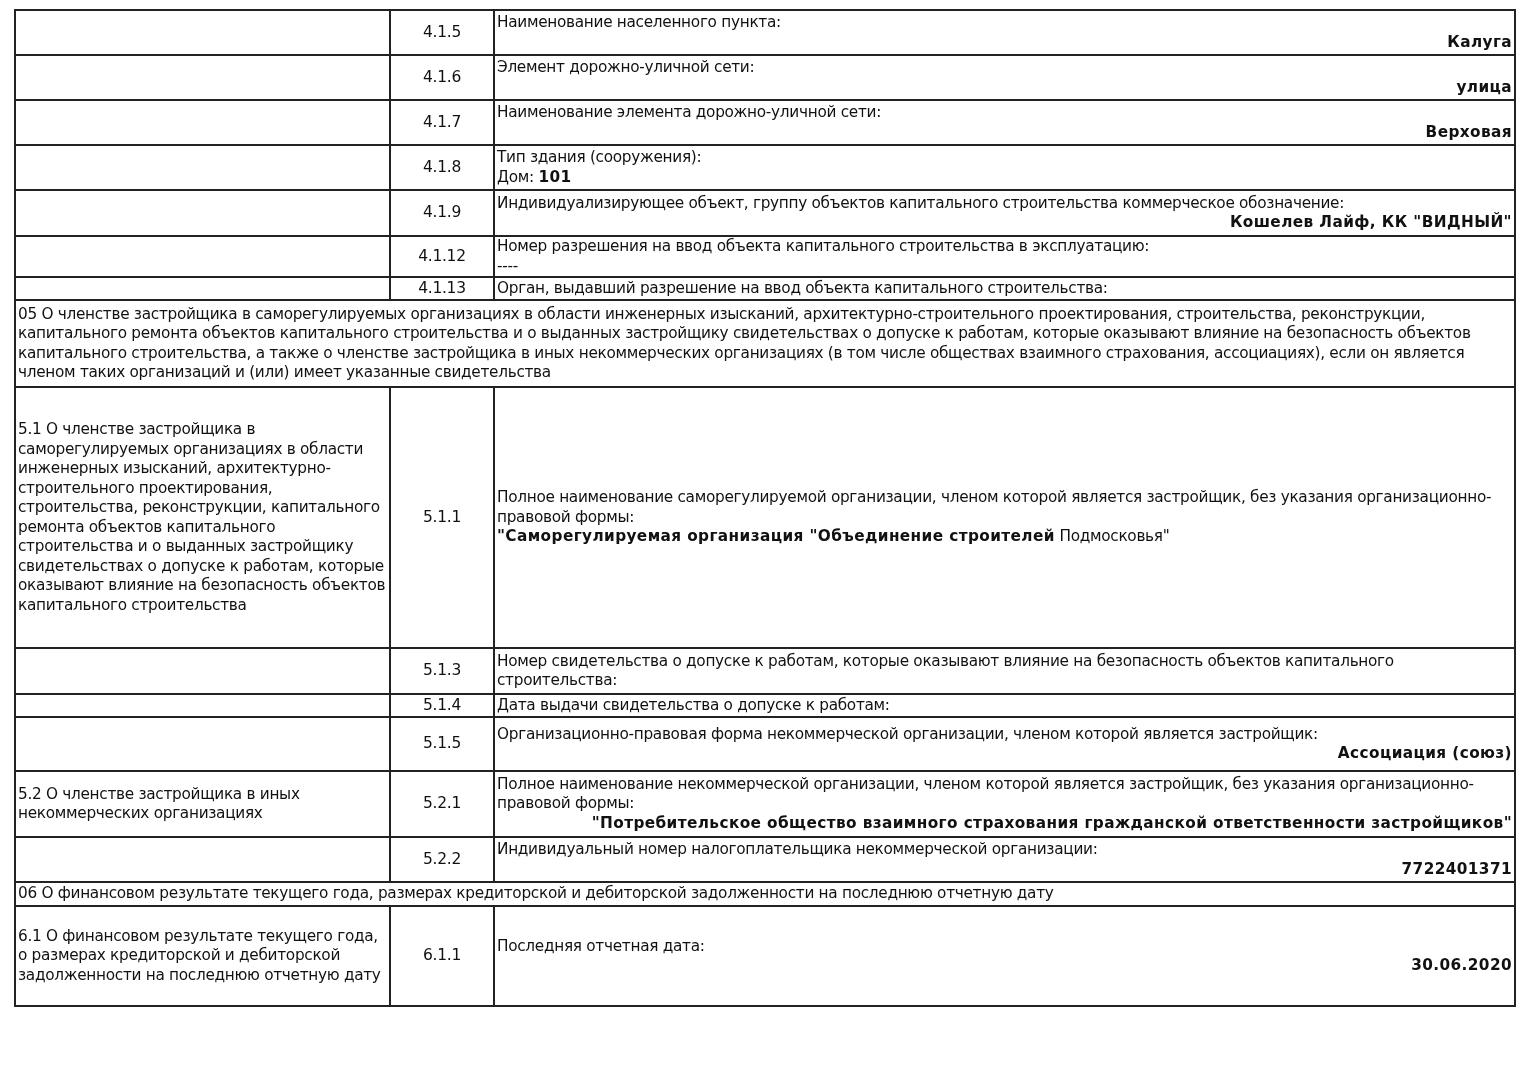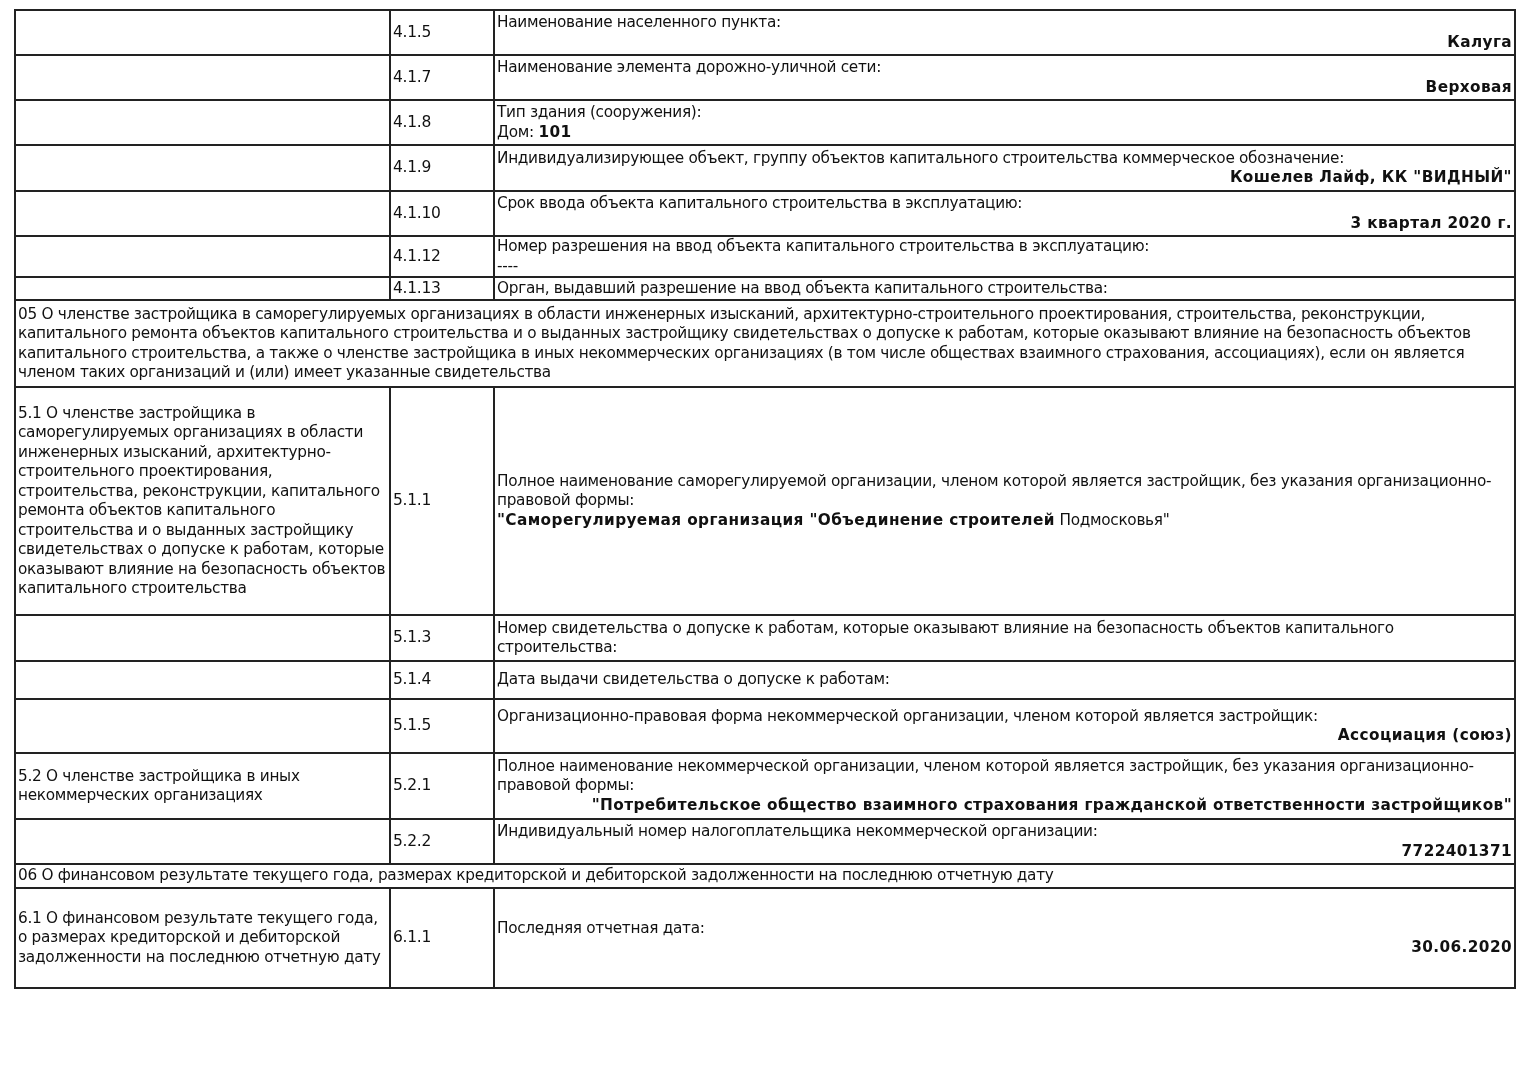--- a/index.html
+++ b/index.html
@@ -5,21 +5,21 @@
   html, body { margin: 0; padding: 0; background: #ffffff; }
   body { width: 1529px; height: 1080px; position: relative; overflow: hidden;
          font-family: "DejaVu Sans", sans-serif; color: #111; }
   table.doc { position: absolute; left: 14px; top: 9px; width: 1500px;
               border-collapse: collapse; table-layout: fixed; font-size: 15.3px; line-height: 19.5px; }
   table.doc td { border: 2px solid #222; padding: 0 2px; vertical-align: middle; letter-spacing: -0.3px; }
   col.c1 { width: 375px; } col.c2 { width: 104px; } col.c3 { width: 1021px; }
   .b { font-weight: bold; letter-spacing: 0.4px; text-align: right; }
   .full { padding: 1px 2px 0 3px; margin-left: 12px; }
   .sec-label { vertical-align: top; }
-  .num { font-size: 15.5px; }
+  .num { font-size: 15.5px; text-align: center; }
 </style>
 </head>
 <body>
 
 <table class="doc">
   <colgroup>
       <col class="c1">
       <col class="c2">
       <col class="c3">
     </colgroup>
@@ -27,20 +27,28 @@
 
     <tr style="height:45px">
       <td></td>
       <td class="num">4.1.5</td>
       <td>
           <div>Наименование населенного пункта:</div>
           <div class="b">Калуга</div>
         </td>
     </tr>
 
+    <tr style="height:45px">
+      <td></td>
+      <td class="num">4.1.6</td>
+      <td>
+          <div>Элемент дорожно-уличной сети:</div>
+          <div class="b">улица</div>
+        </td>
+    </tr>
 
     <tr style="height:45px">
       <td></td>
       <td class="num">4.1.7</td>
       <td>
           <div>Наименование элемента дорожно-уличной сети:</div>
           <div class="b">Верховая</div>
         </td>
     </tr>
 
@@ -55,28 +63,20 @@
 
     <tr style="height:46px">
       <td></td>
       <td class="num">4.1.9</td>
       <td>
           <div>Индивидуализирующее объект, группу объектов капитального строительства коммерческое обозначение:</div>
           <div class="b">Кошелев Лайф, КК "ВИДНЫЙ"</div>
         </td>
     </tr>
 
-    <tr style="height:45px">
-      <td></td>
-      <td class="num">4.1.10</td>
-      <td>
-          <div>Срок ввода объекта капитального строительства в эксплуатацию:</div>
-          <div class="b">3 квартал 2020 г.</div>
-        </td>
-    </tr>
 
 
     <tr style="height:28px">
       <td></td>
       <td class="num">4.1.12</td>
       <td>
           <div>Номер разрешения на ввод объекта капитального строительства в эксплуатацию:</div>
           <div>----</div>
         </td>
     </tr>
@@ -86,39 +86,39 @@
       <td class="num">4.1.13</td>
       <td>
           <div>Орган, выдавший разрешение на ввод объекта капитального строительства:</div>
         </td>
     </tr>
 
     <tr style="height:87px">
       <td colspan="3" class="full">05 О членстве застройщика в саморегулируемых организациях в области инженерных изысканий, архитектурно-строительного проектирования, строительства, реконструкции, капитального ремонта объектов капитального строительства и о выданных застройщику свидетельствах о допуске к работам, которые оказывают влияние на безопасность объектов капитального строительства, а также о членстве застройщика в иных некоммерческих организациях (в том числе обществах взаимного страхования, ассоциациях), если он является членом таких организаций и (или) имеет указанные свидетельства</td>
     </tr>
 
-    <tr style="height:228px">
+    <tr style="height:261px">
       <td class="sec-label">5.1 О членстве застройщика в саморегулируемых организациях в области инженерных изысканий, архитектурно-строительного проектирования, строительства, реконструкции, капитального ремонта объектов капитального строительства и о выданных застройщику свидетельствах о допуске к работам, которые оказывают влияние на безопасность объектов капитального строительства</td>
       <td class="num">5.1.1</td>
       <td>
           <div>Полное наименование саморегулируемой организации, членом которой является застройщик, без указания организационно-правовой формы:</div>
           <div><span class="b">"Саморегулируемая организация "Объединение строителей</span><span> Подмосковья"</span></div>
         </td>
     </tr>
 
 
     <tr style="height:46px">
       <td></td>
       <td class="num">5.1.3</td>
       <td>
           <div>Номер свидетельства о допуске к работам, которые оказывают влияние на безопасность объектов капитального строительства:</div>
         </td>
     </tr>
 
-    <tr style="height:38px">
+    <tr style="height:23px">
       <td></td>
       <td class="num">5.1.4</td>
       <td>
           <div>Дата выдачи свидетельства о допуске к работам:</div>
         </td>
     </tr>
 
     <tr style="height:54px">
       <td></td>
       <td class="num">5.1.5</td>

